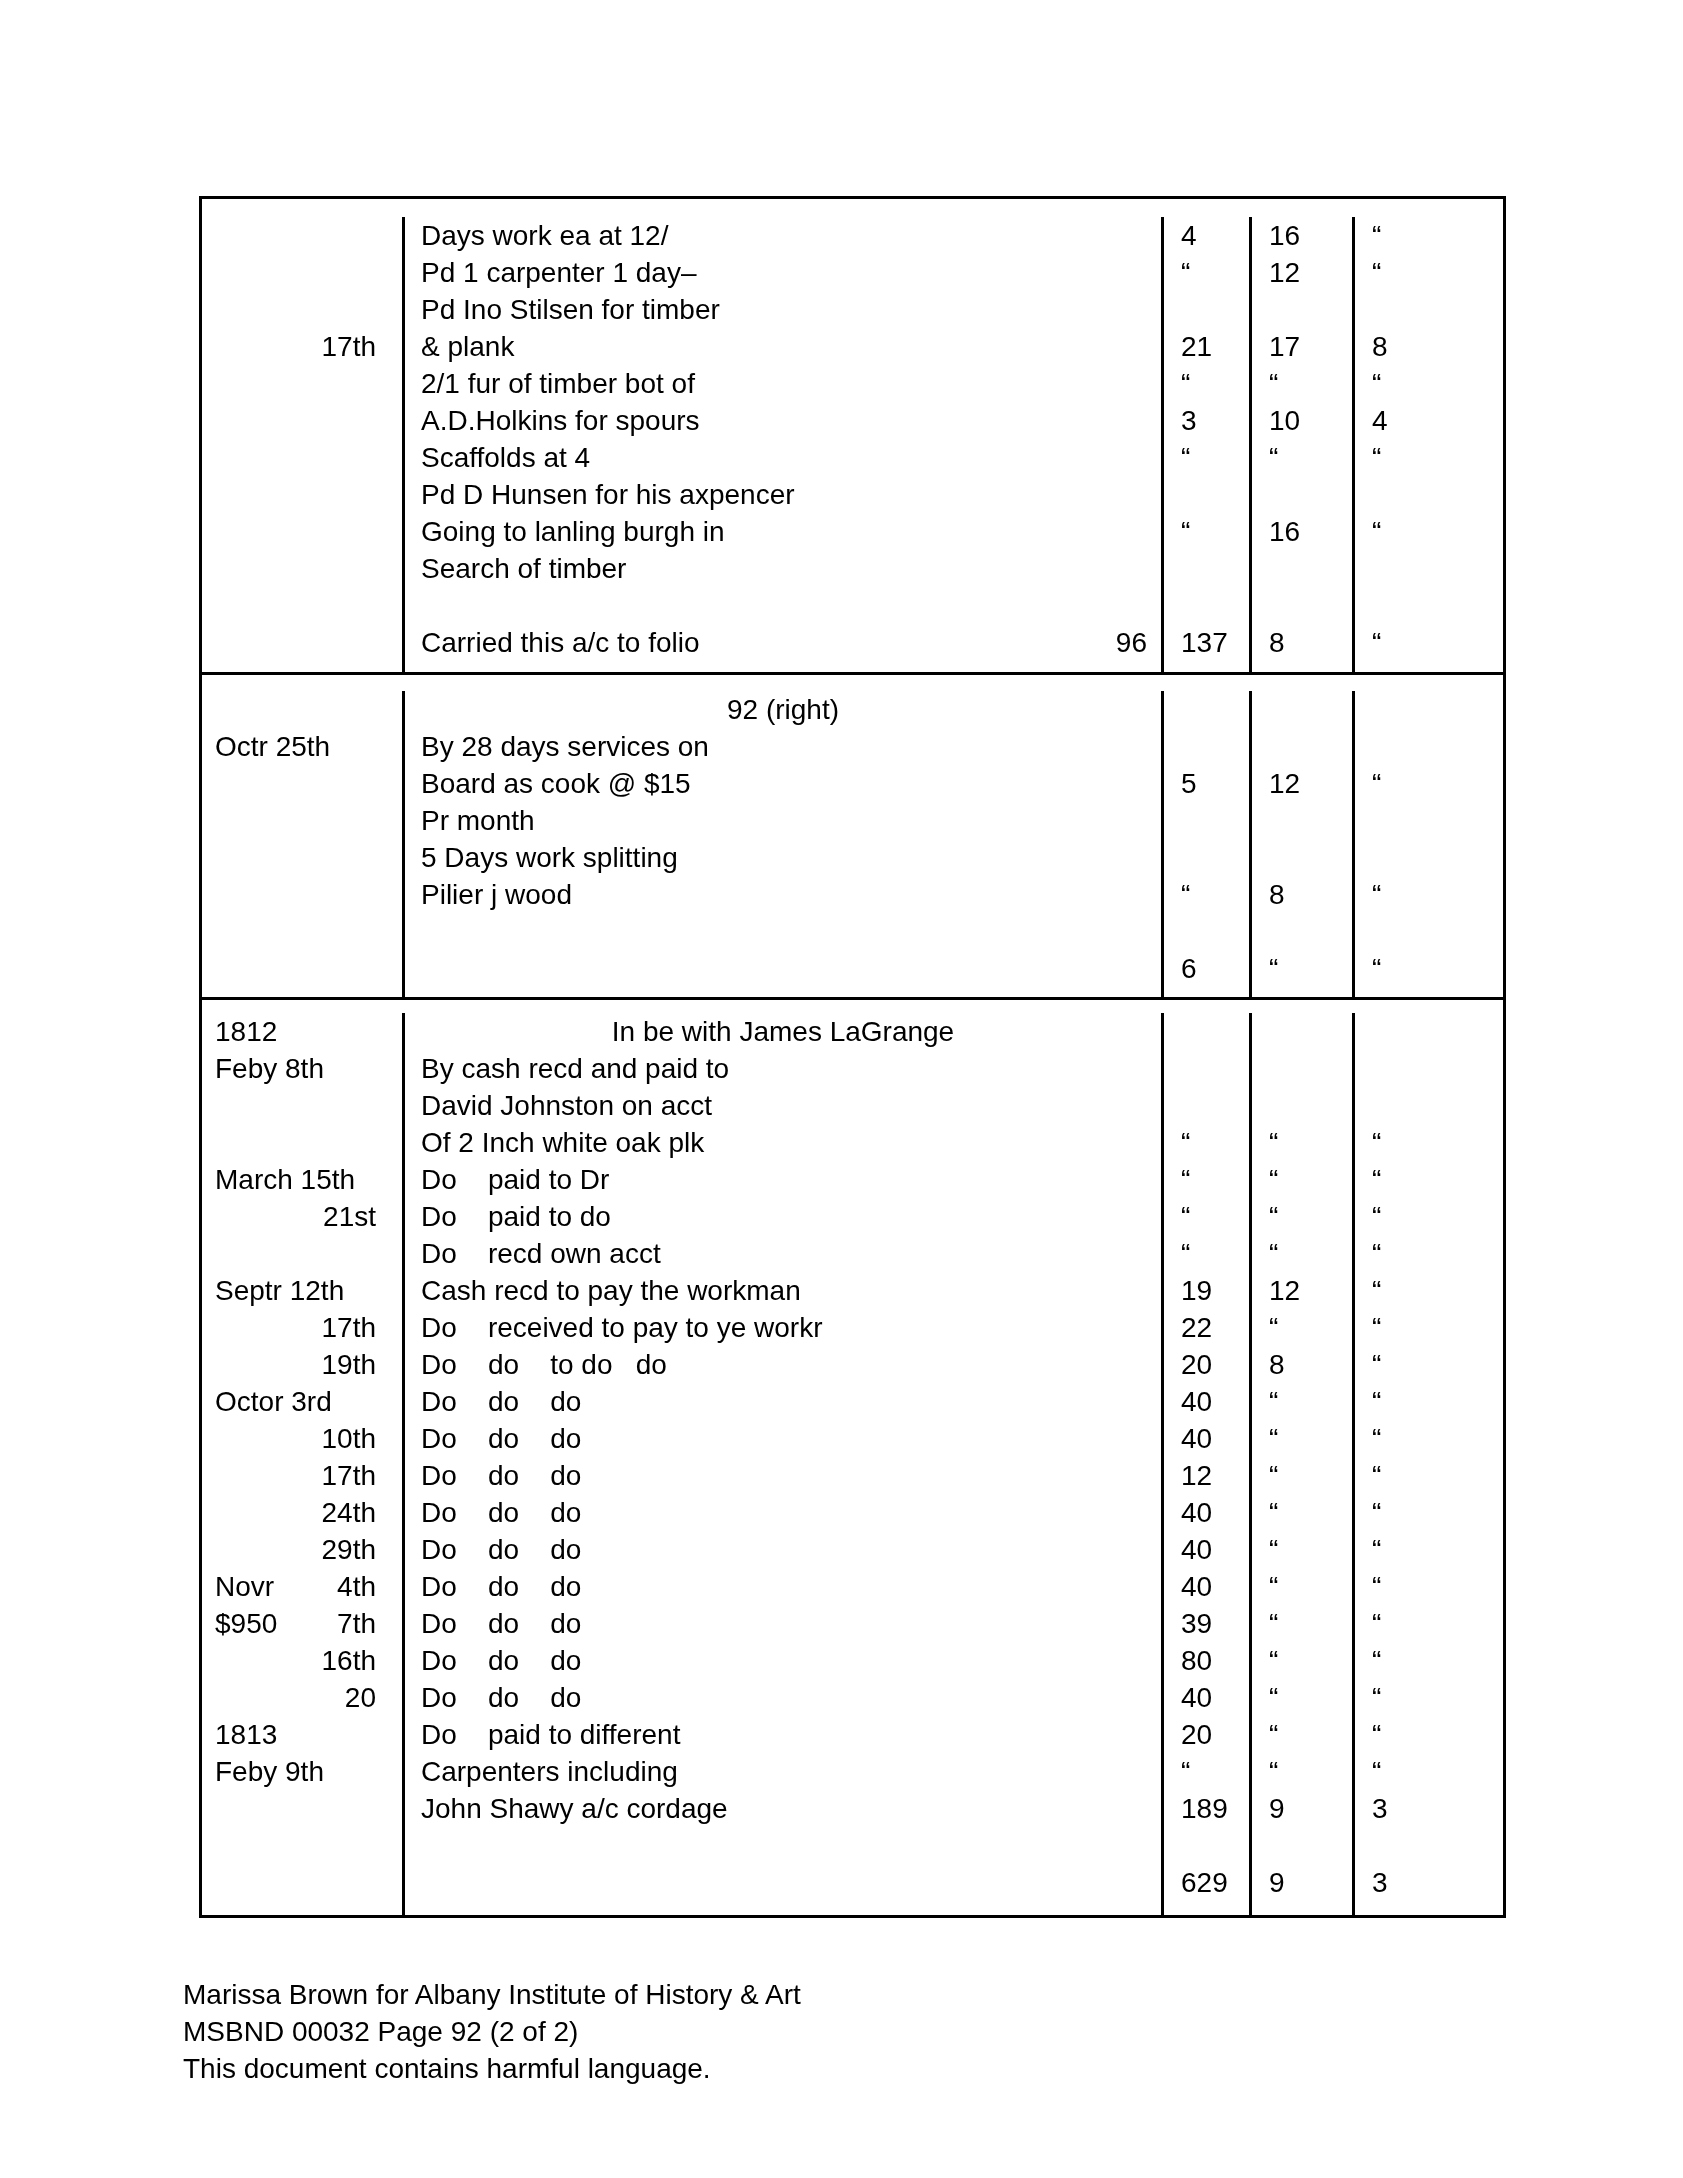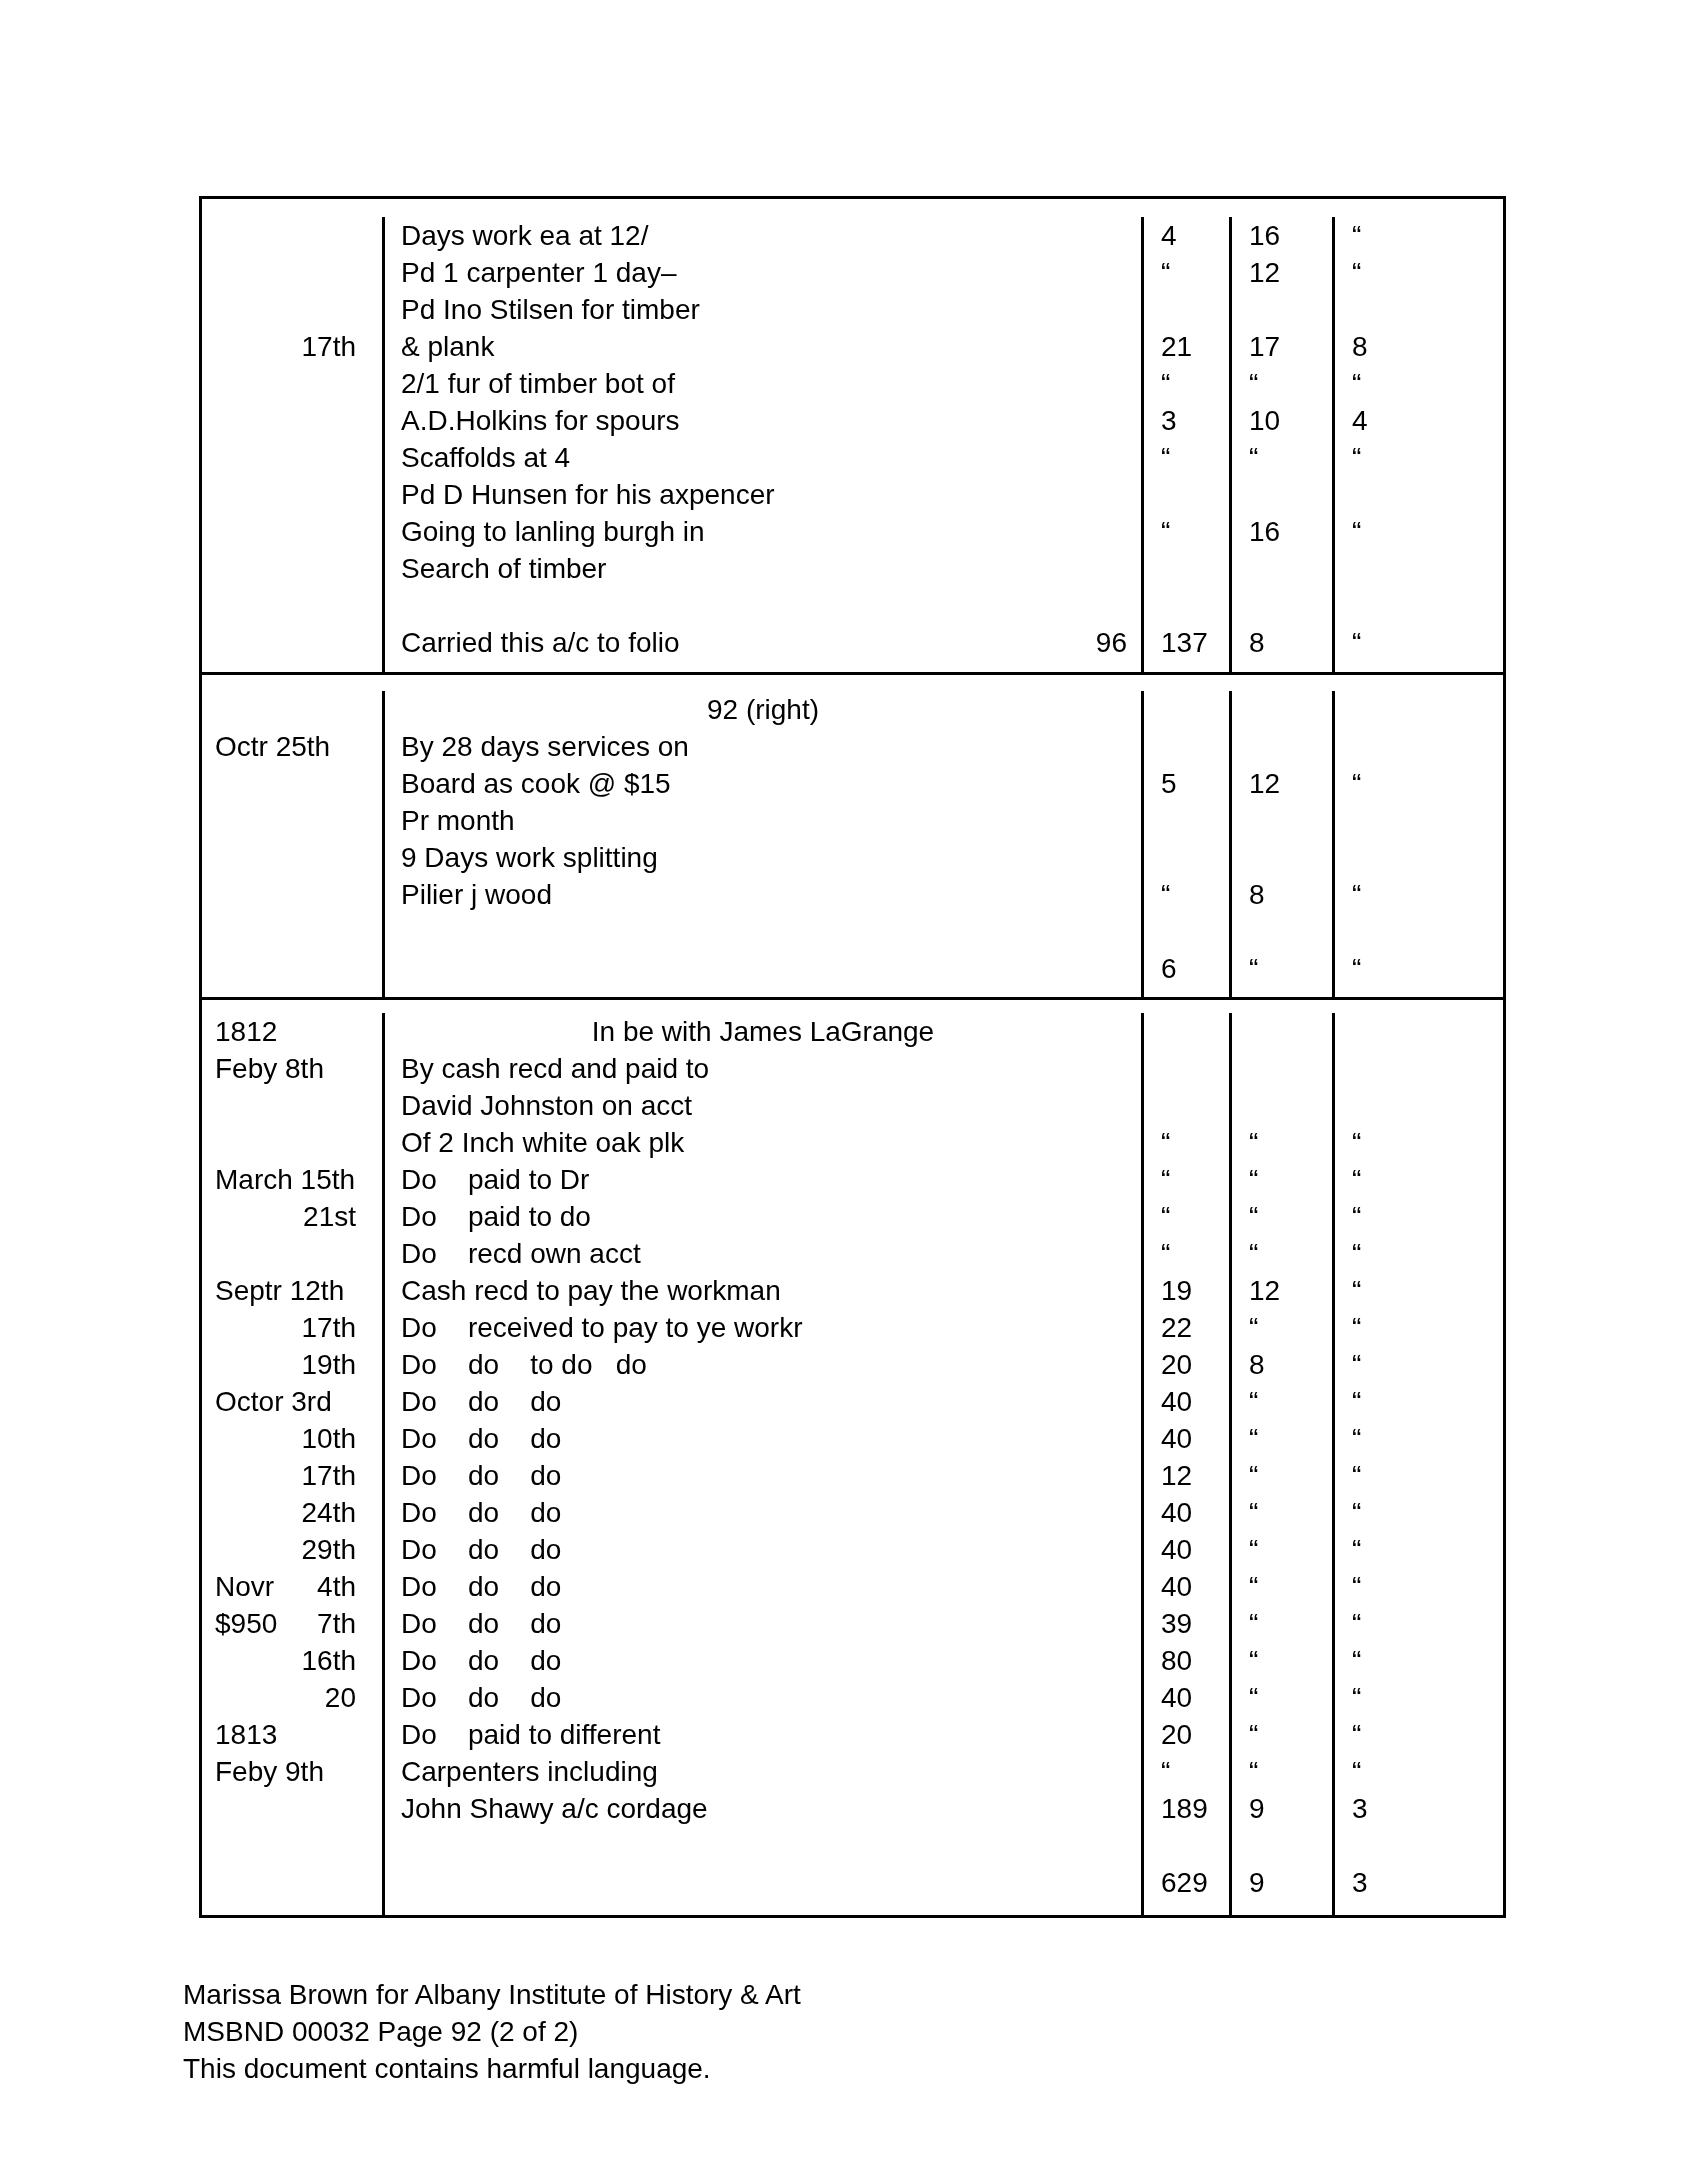--- a/index.html
+++ b/index.html
@@ -17,21 +17,21 @@
     border:3px solid #000;box-sizing:border-box;background:#fff;
   }
   .section{display:flex;box-sizing:border-box;}
   .section.sep{border-bottom:3px solid #000;}
   .s0{height:476px;padding-top:18px;}
   .s1{height:325px;padding-top:16px;}
   .s2{height:906px;padding-top:4px;margin-top:9px;}
 
   .col{box-sizing:border-box;}
   .col:not(.col-last){border-right:3px solid #000;}
-  .col-date{width:183px;}
+  .col-date{width:203px;}
   .col-desc{width:759px;}
   .col-n1{width:88px;}
   .col-n2{width:103px;}
   .col-n3{width:89px;}
 
   .line{
     height:37px;line-height:37px;font-size:28px;
     white-space:pre;overflow:visible;
   }
   .date-line{display:flex;padding-left:13px;padding-right:26px;}
@@ -135,21 +135,21 @@
           <div class="line date-line"></div>
           <div class="line date-line"></div>
           <div class="line date-line"></div>
           <div class="line date-line"></div>
         </div>
         <div class="col col-desc">
           <div class="line desc-line center"><span>92 (right)</span></div>
           <div class="line desc-line"><span>By 28 days services on</span></div>
           <div class="line desc-line"><span>Board as cook @ $15</span></div>
           <div class="line desc-line"><span>Pr month</span></div>
-          <div class="line desc-line"><span>9 Days work splitting</span></div>
+          <div class="line desc-line"><span>5 Days work splitting</span></div>
           <div class="line desc-line"><span>Pilier j wood</span></div>
           <div class="line desc-line"></div>
           <div class="line desc-line"></div>
         </div>
         <div class="col col-n1">
           <div class="line num-line"></div>
           <div class="line num-line"></div>
           <div class="line num-line"><span>5</span></div>
           <div class="line num-line"></div>
           <div class="line num-line"></div>

